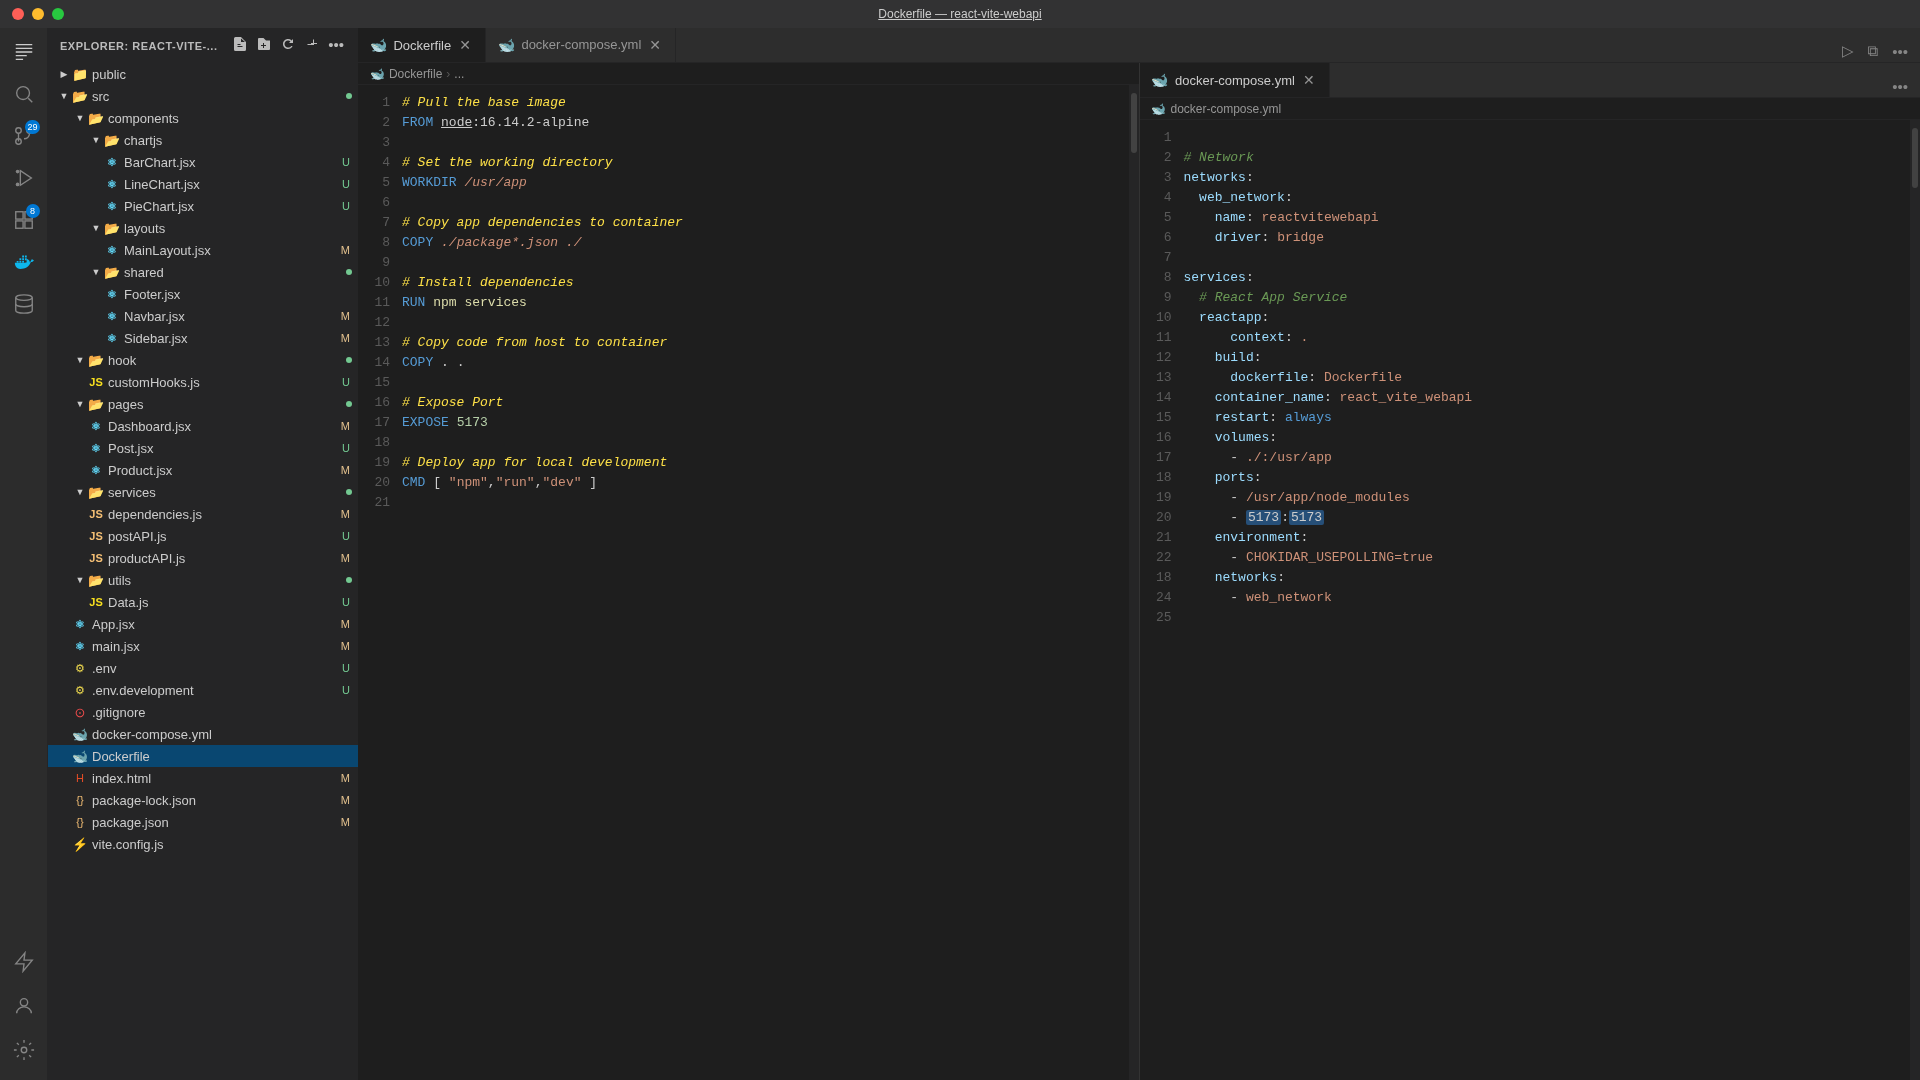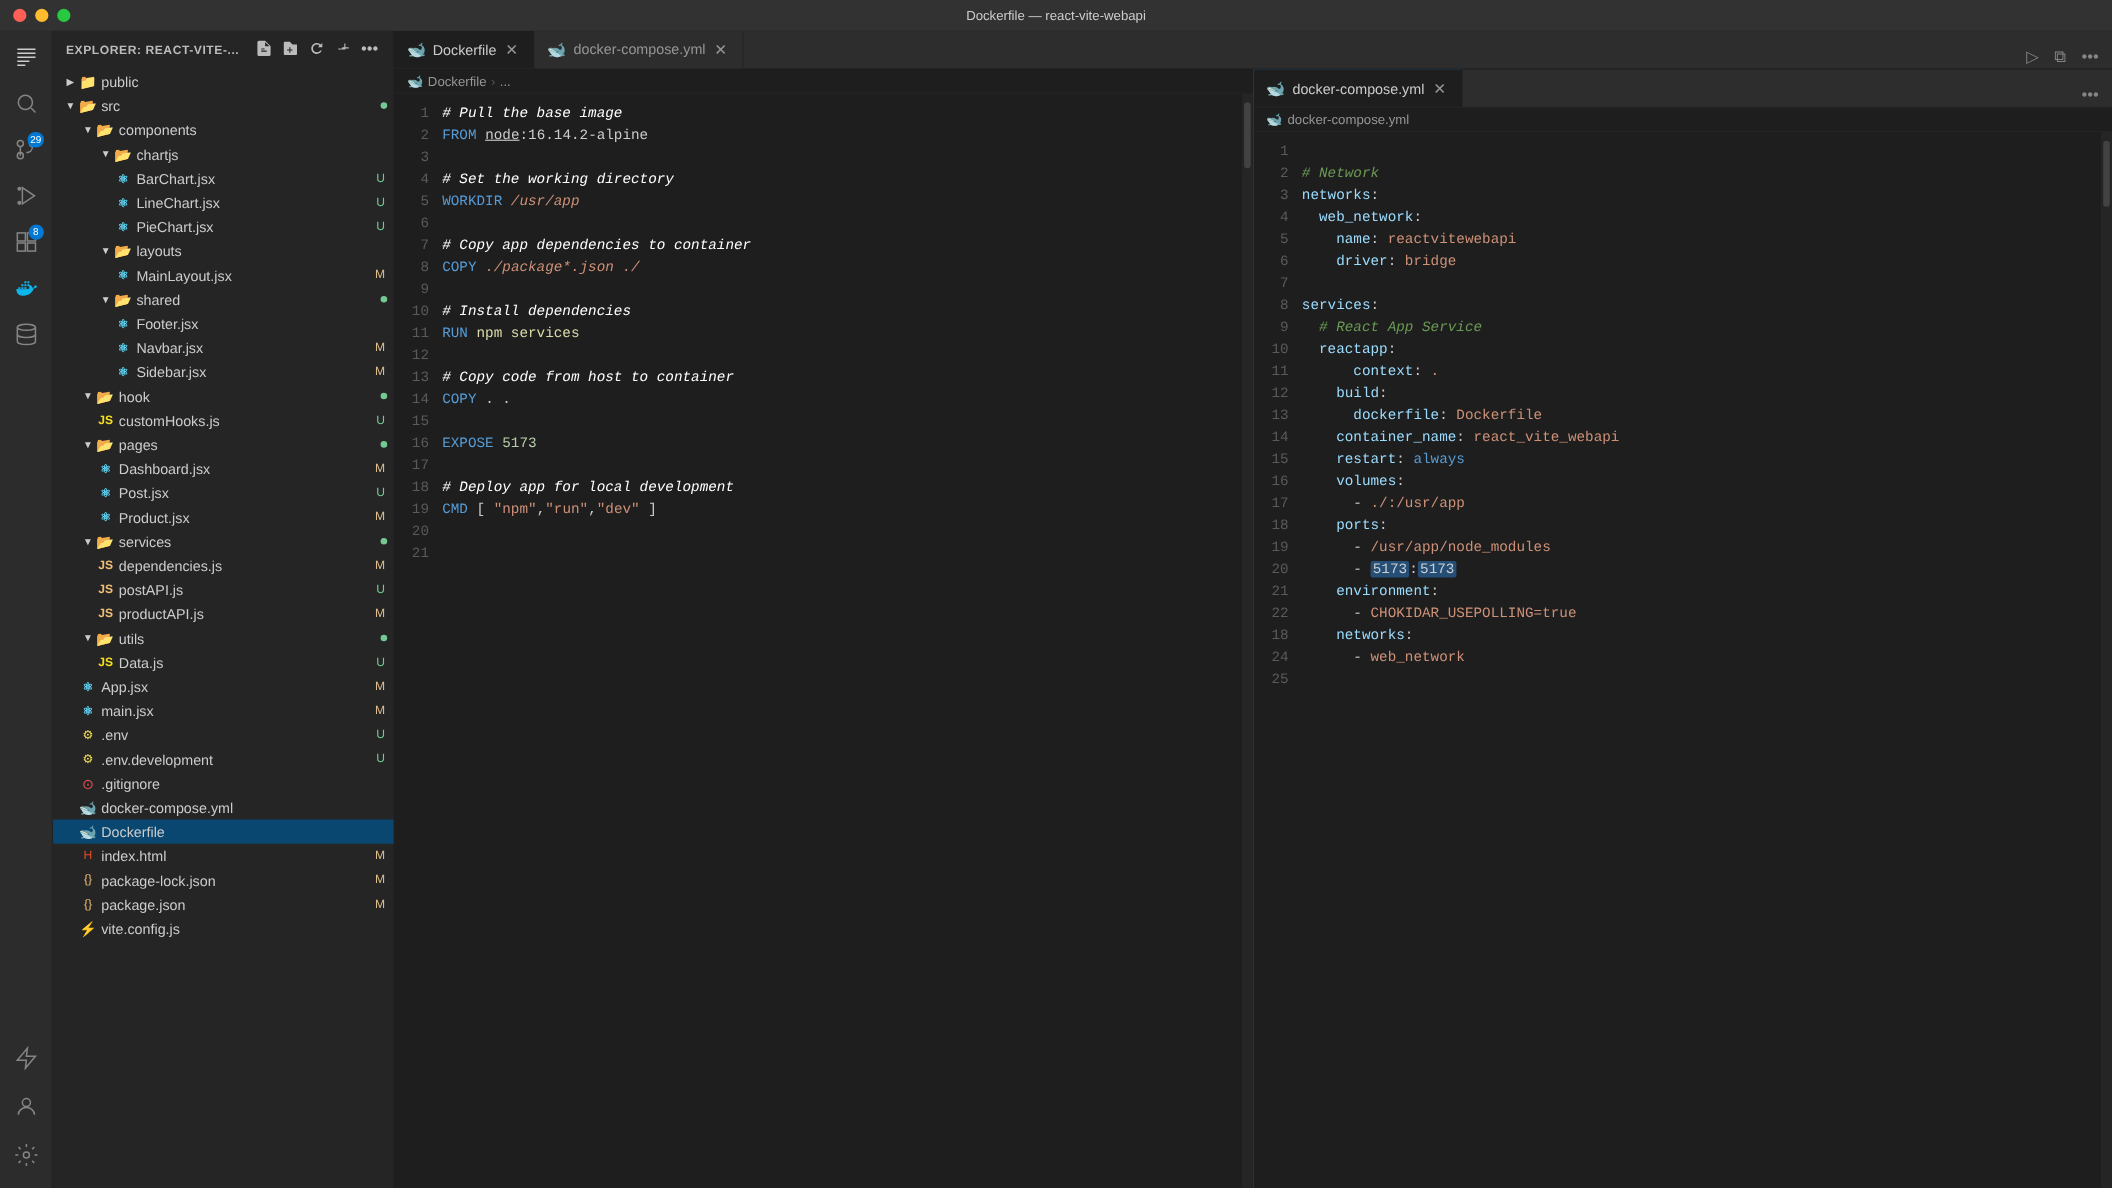--- a/index.html
+++ b/index.html
@@ -17,20 +17,21 @@
 
     
     .titlebar {
       height: 28px;
       background: #323233;
       display: flex;
       align-items: center;
       justify-content: center;
       flex-shrink: 0;
       position: relative;
+      text-decoration: underline;
     }
     .titlebar-buttons {
       position: absolute;
       left: 12px;
       display: flex;
       gap: 8px;
     }
     .titlebar-btn {
       width: 12px;
       height: 12px;
@@ -316,21 +317,21 @@
     .code-content::-webkit-scrollbar-thumb { background: #424242; }
 
     .code-line {
       display: block;
       padding: 0 16px 0 4px;
       white-space: pre;
       min-height: 20px;
     }
 
     
-    .c-comment { color: #ffffff; font-style: italic; }
+    .c-comment { color: #fde047; font-style: italic; }
     .c-keyword { color: #569cd6; }
     .c-string { color: #ce9178; }
     .c-number { color: #b5cea8; }
     .c-cmd { color: #dcdcaa; }
     .c-path { color: #ce9178; font-style: italic; }
     .c-plain { color: #cccccc; }
 
     
     .y-key { color: #9cdcfe; }
     .y-value { color: #ce9178; }
@@ -792,20 +793,21 @@
             <span class="code-line"></span>
             <span class="code-line"><span class="c-comment"># Copy app dependencies to container</span></span>
             <span class="code-line"><span class="c-keyword">COPY</span> <span class="c-path">./package*.json ./</span></span>
             <span class="code-line"></span>
             <span class="code-line"><span class="c-comment"># Install dependencies</span></span>
             <span class="code-line"><span class="c-keyword">RUN</span> <span class="c-cmd">npm services</span></span>
             <span class="code-line"></span>
             <span class="code-line"><span class="c-comment"># Copy code from host to container</span></span>
             <span class="code-line"><span class="c-keyword">COPY</span> <span class="c-plain">. .</span></span>
             <span class="code-line"></span>
+            <span class="code-line"><span class="c-comment"># Expose Port</span></span>
             <span class="code-line"><span class="c-keyword">EXPOSE</span> <span class="c-number">5173</span></span>
             <span class="code-line"></span>
             <span class="code-line"><span class="c-comment"># Deploy app for local development</span></span>
             <span class="code-line"><span class="c-keyword">CMD</span> <span class="c-plain">[ </span><span class="c-string">"npm"</span><span class="c-plain">,</span><span class="c-string">"run"</span><span class="c-plain">,</span><span class="c-string">"dev"</span><span class="c-plain"> ]</span></span>
             <span class="code-line"></span>
           </div>
           <div class="editor-scrollbar">
             <div class="scrollbar-thumb"></div>
           </div>
         </div>

